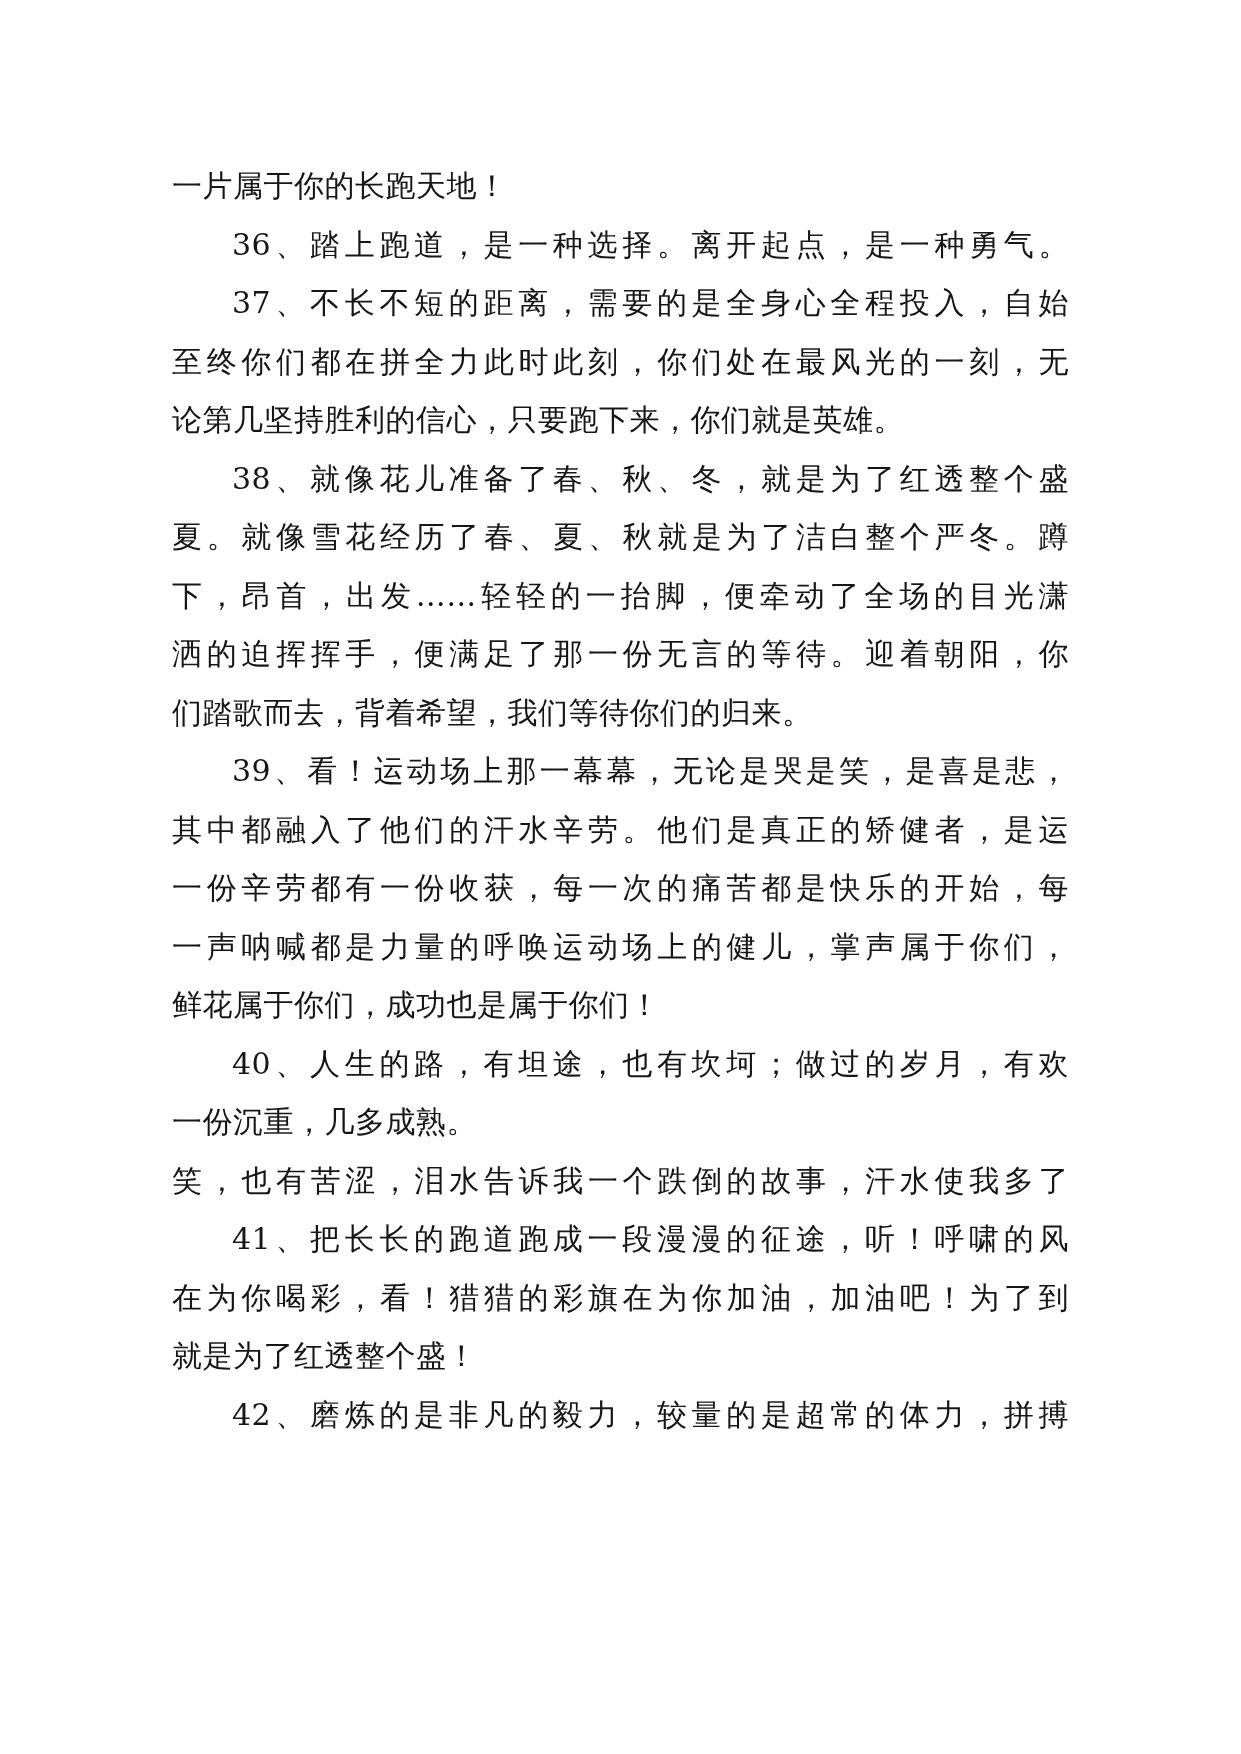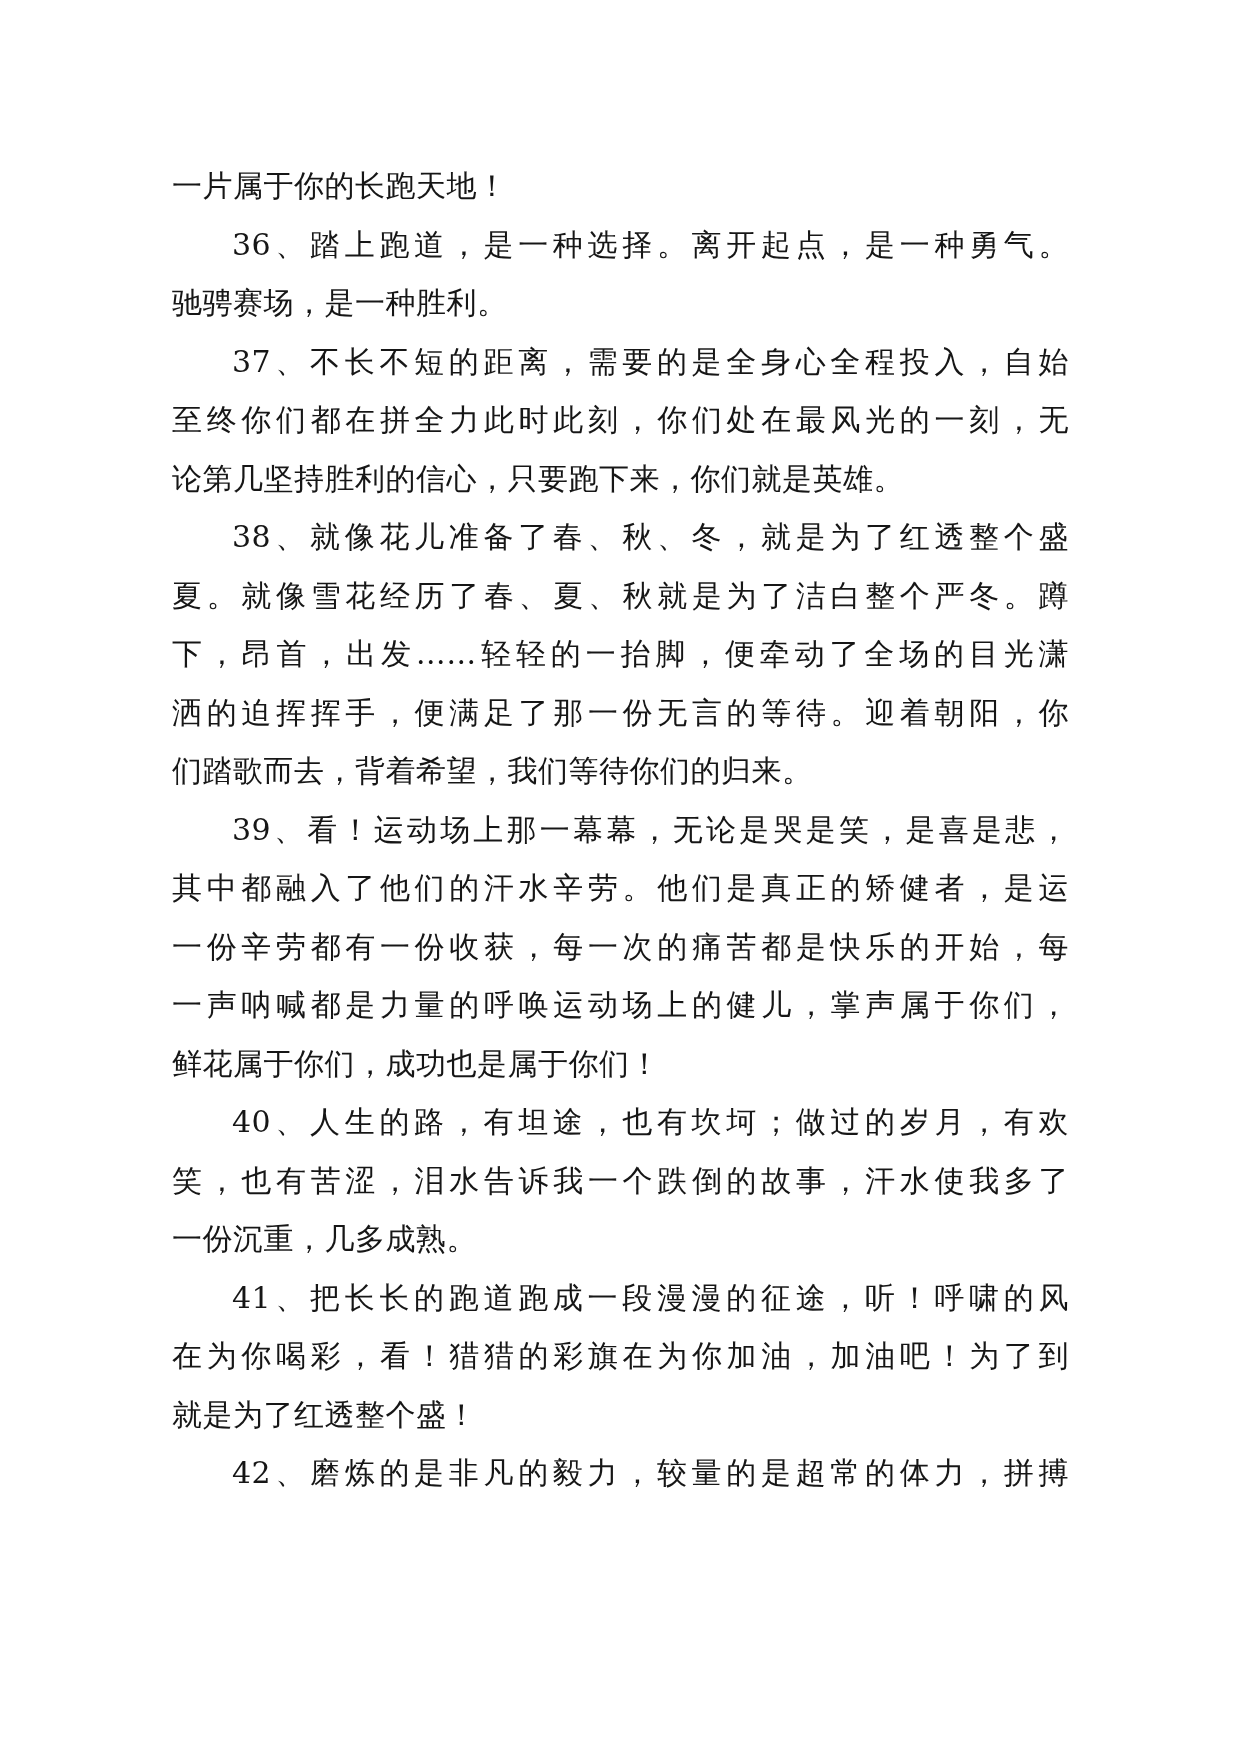--- a/index.html
+++ b/index.html
@@ -29,35 +29,34 @@
   }
   .line.indent { padding-left: 60px; }
 </style>
 </head>
 <body>
 
 <div class="page">
   <div class="text-block">
     <div class="line">一片属于你的长跑天地！</div>
     <div class="line indent fill">36、踏上跑道，是一种选择。离开起点，是一种勇气。</div>
-    <div class="line">驰骋赛场，是一种胜利。</div>
     <div class="line indent fill">37、不长不短的距离，需要的是全身心全程投入，自始</div>
     <div class="line fill">至终你们都在拼全力此时此刻，你们处在最风光的一刻，无</div>
     <div class="line">论第几坚持胜利的信心，只要跑下来，你们就是英雄。</div>
     <div class="line indent fill">38、就像花儿准备了春、秋、冬，就是为了红透整个盛</div>
     <div class="line fill">夏。就像雪花经历了春、夏、秋就是为了洁白整个严冬。蹲</div>
     <div class="line fill">下，昂首，出发……轻轻的一抬脚，便牵动了全场的目光潇</div>
     <div class="line fill">洒的迫挥挥手，便满足了那一份无言的等待。迎着朝阳，你</div>
     <div class="line">们踏歌而去，背着希望，我们等待你们的归来。</div>
     <div class="line indent fill">39、看！运动场上那一幕幕，无论是哭是笑，是喜是悲，</div>
     <div class="line fill">其中都融入了他们的汗水辛劳。他们是真正的矫健者，是运</div>
     <div class="line fill">一份辛劳都有一份收获，每一次的痛苦都是快乐的开始，每</div>
     <div class="line fill">一声呐喊都是力量的呼唤运动场上的健儿，掌声属于你们，</div>
     <div class="line">鲜花属于你们，成功也是属于你们！</div>
     <div class="line indent fill">40、人生的路，有坦途，也有坎坷；做过的岁月，有欢</div>
+    <div class="line">一份沉重，几多成熟。</div>
     <div class="line fill">笑，也有苦涩，泪水告诉我一个跌倒的故事，汗水使我多了</div>
-    <div class="line">一份沉重，几多成熟。</div>
     <div class="line indent fill">41、把长长的跑道跑成一段漫漫的征途，听！呼啸的风</div>
     <div class="line fill">在为你喝彩，看！猎猎的彩旗在为你加油，加油吧！为了到</div>
     <div class="line">就是为了红透整个盛！</div>
     <div class="line indent fill">42、磨炼的是非凡的毅力，较量的是超常的体力，拼搏</div>
   </div>
 </div>
 
 </body></html>

